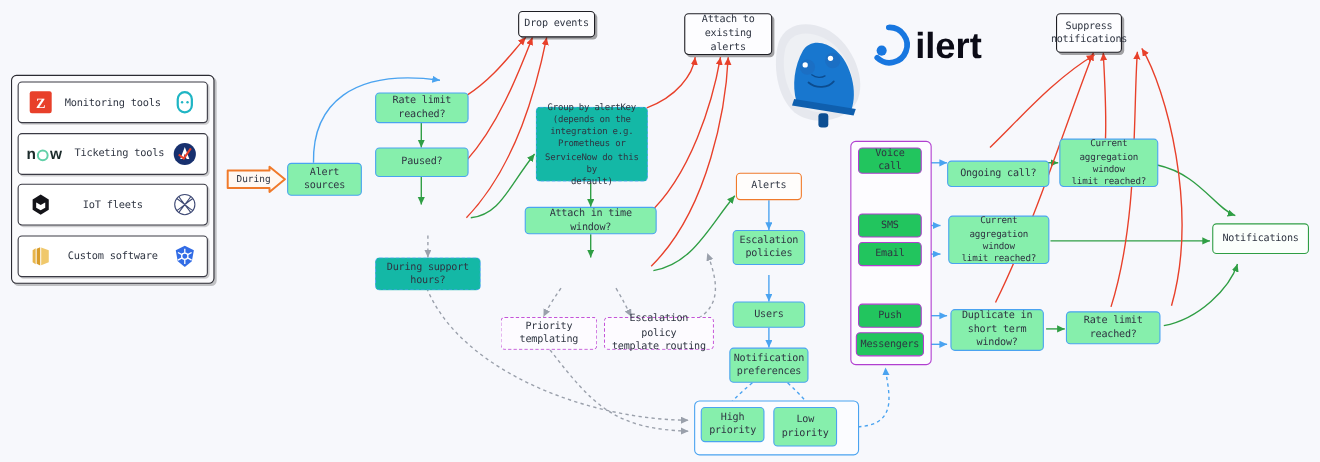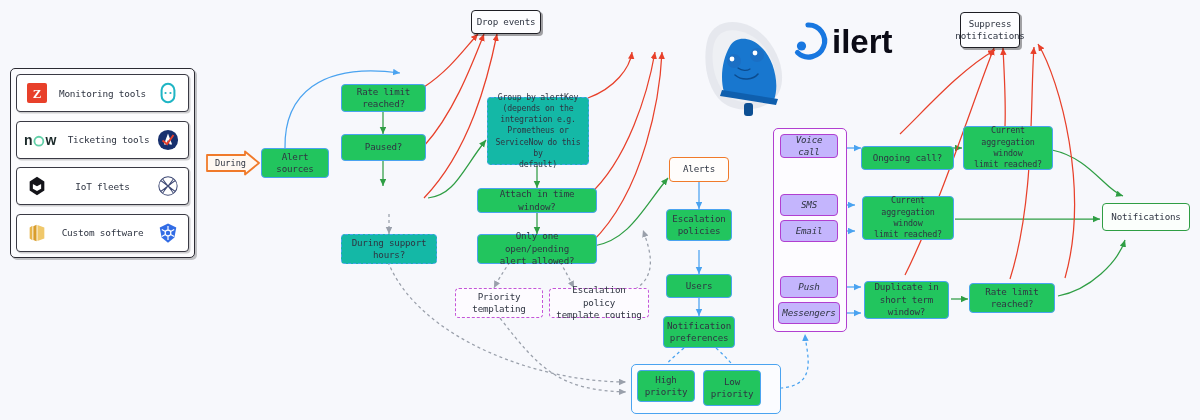--- a/index.html
+++ b/index.html
@@ -21,24 +21,24 @@
     color:#2f3542;
     font-size:9.2px;
     line-height:1.35;
     letter-spacing:-0.2px;
     border-radius:4px;
     background:#fdfdff;
     padding:2px 4px;
     white-space:pre-line;
     z-index:3;
   }
-  .blue{border:1.6px solid #4aa3f0;background:#22c55e;}
+  .blue{border:1.6px solid #4aa3f0;background:#86efac;}
   .dash-blue{border:1.6px dashed #4aa3f0;background:#14b8a6;}
   .dash-purple{border:1.6px dashed #c455d8;background:#fdfbff;}
-  .purple{border:1.6px solid #b13fd0;background:#c4b5fd;font-style:italic;}
+  .purple{border:1.6px solid #b13fd0;background:#22c55e;}
   .black{border:1.8px solid #1e1e24;background:#fdfdff;box-shadow:2px 2px 0 rgba(0,0,0,.35);}
   .orange{border:1.8px solid #f07a2a;background:#fffdfb;}
   .green{border:1.8px solid #2f9e44;background:#fbfffc;}
 
   
   #integrations{
     position:absolute;left:10px;top:68px;width:185px;height:190px;
     border:1.6px solid #2b2b33;border-radius:5px;background:#fbfbfd;
     box-shadow:2px 2px 0 rgba(0,0,0,.22);
     padding:5px;box-sizing:border-box;
@@ -253,32 +253,32 @@
 reached?</div>
 
   <div class="node blue" style="left:341px;top:134px;width:85px;height:27px">Paused?</div>
 
 
   <div class="node dash-blue" style="left:341px;top:234px;width:96px;height:30px">During support
 hours?</div>
 
   <div class="node black" style="left:471px;top:10px;width:70px;height:24px">Drop events</div>
 
+  <div class="node black" style="left:622px;top:12px;width:80px;height:38px">Attach to
+existing alerts</div>
 
   <div class="node dash-blue" style="left:487px;top:97px;width:102px;height:68px;font-size:8.2px">Group by alertKey
 (depends on the
 integration e.g.
 Prometheus or
 ServiceNow do this by
 default)</div>
 
   <div class="node blue" style="left:477px;top:188px;width:120px;height:25px">Attach in time window?</div>
 
-  <div class="node blue" style="left:477px;top:234px;width:120px;height:30px">Only one open/pending
-alert allowed?</div>
 
   <div class="node dash-purple" style="left:455px;top:288px;width:88px;height:30px">Priority
 templating</div>
 
   <div class="node dash-purple" style="left:549px;top:288px;width:100px;height:30px">Escalation policy
 template routing</div>
 
   <div class="node orange" style="left:669px;top:157px;width:60px;height:25px">Alerts</div>
 
   <div class="node blue" style="left:666px;top:209px;width:66px;height:32px">Escalation

